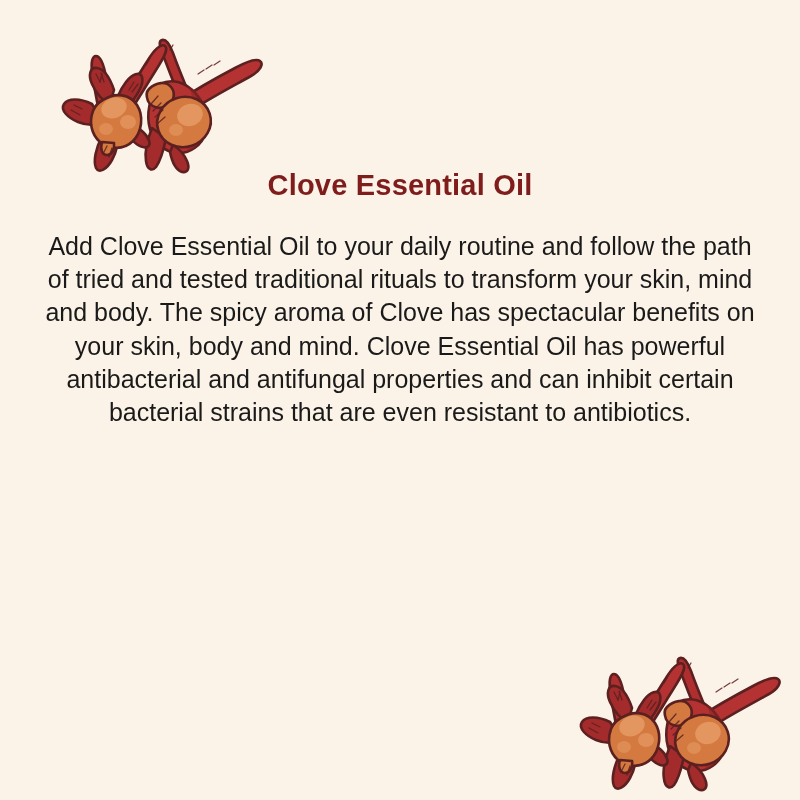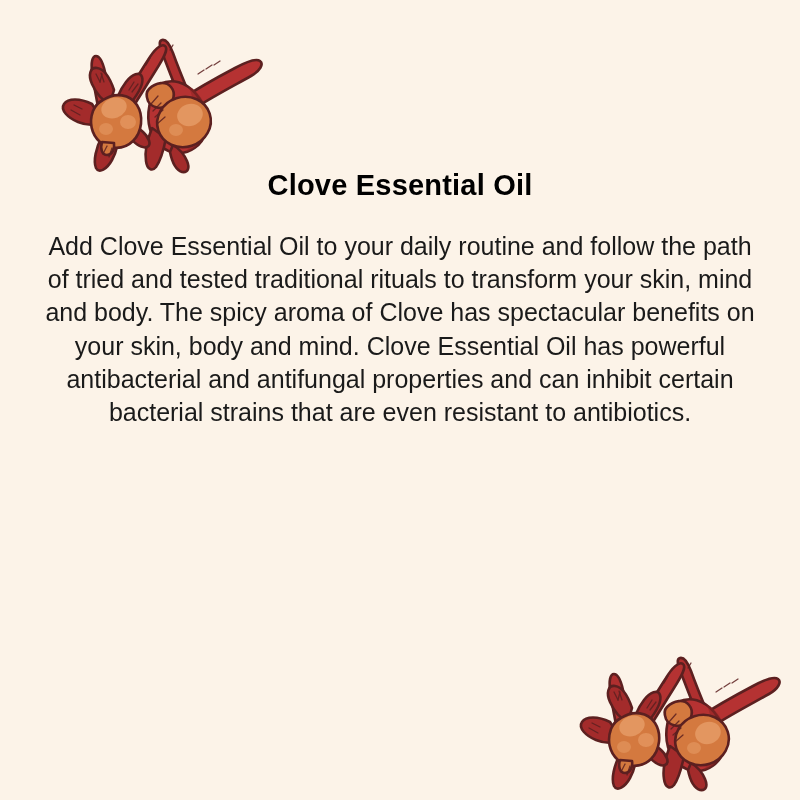--- a/index.html
+++ b/index.html
@@ -47,21 +47,21 @@
   .content {
     position: absolute;
     left: 40px;
     top: 168px;
     width: 720px;
     text-align: center;
   }
   .title {
     font-size: 29px;
     font-weight: bold;
-    color: #000000;
+    color: #7f1d1d;
     letter-spacing: 0.2px;
     line-height: 34px;
     margin: 0 0 28px 0;
   }
   .body-copy {
     font-size: 25px;
     line-height: 33.2px;
     color: #1A1A1A;
     font-weight: normal;
   }

